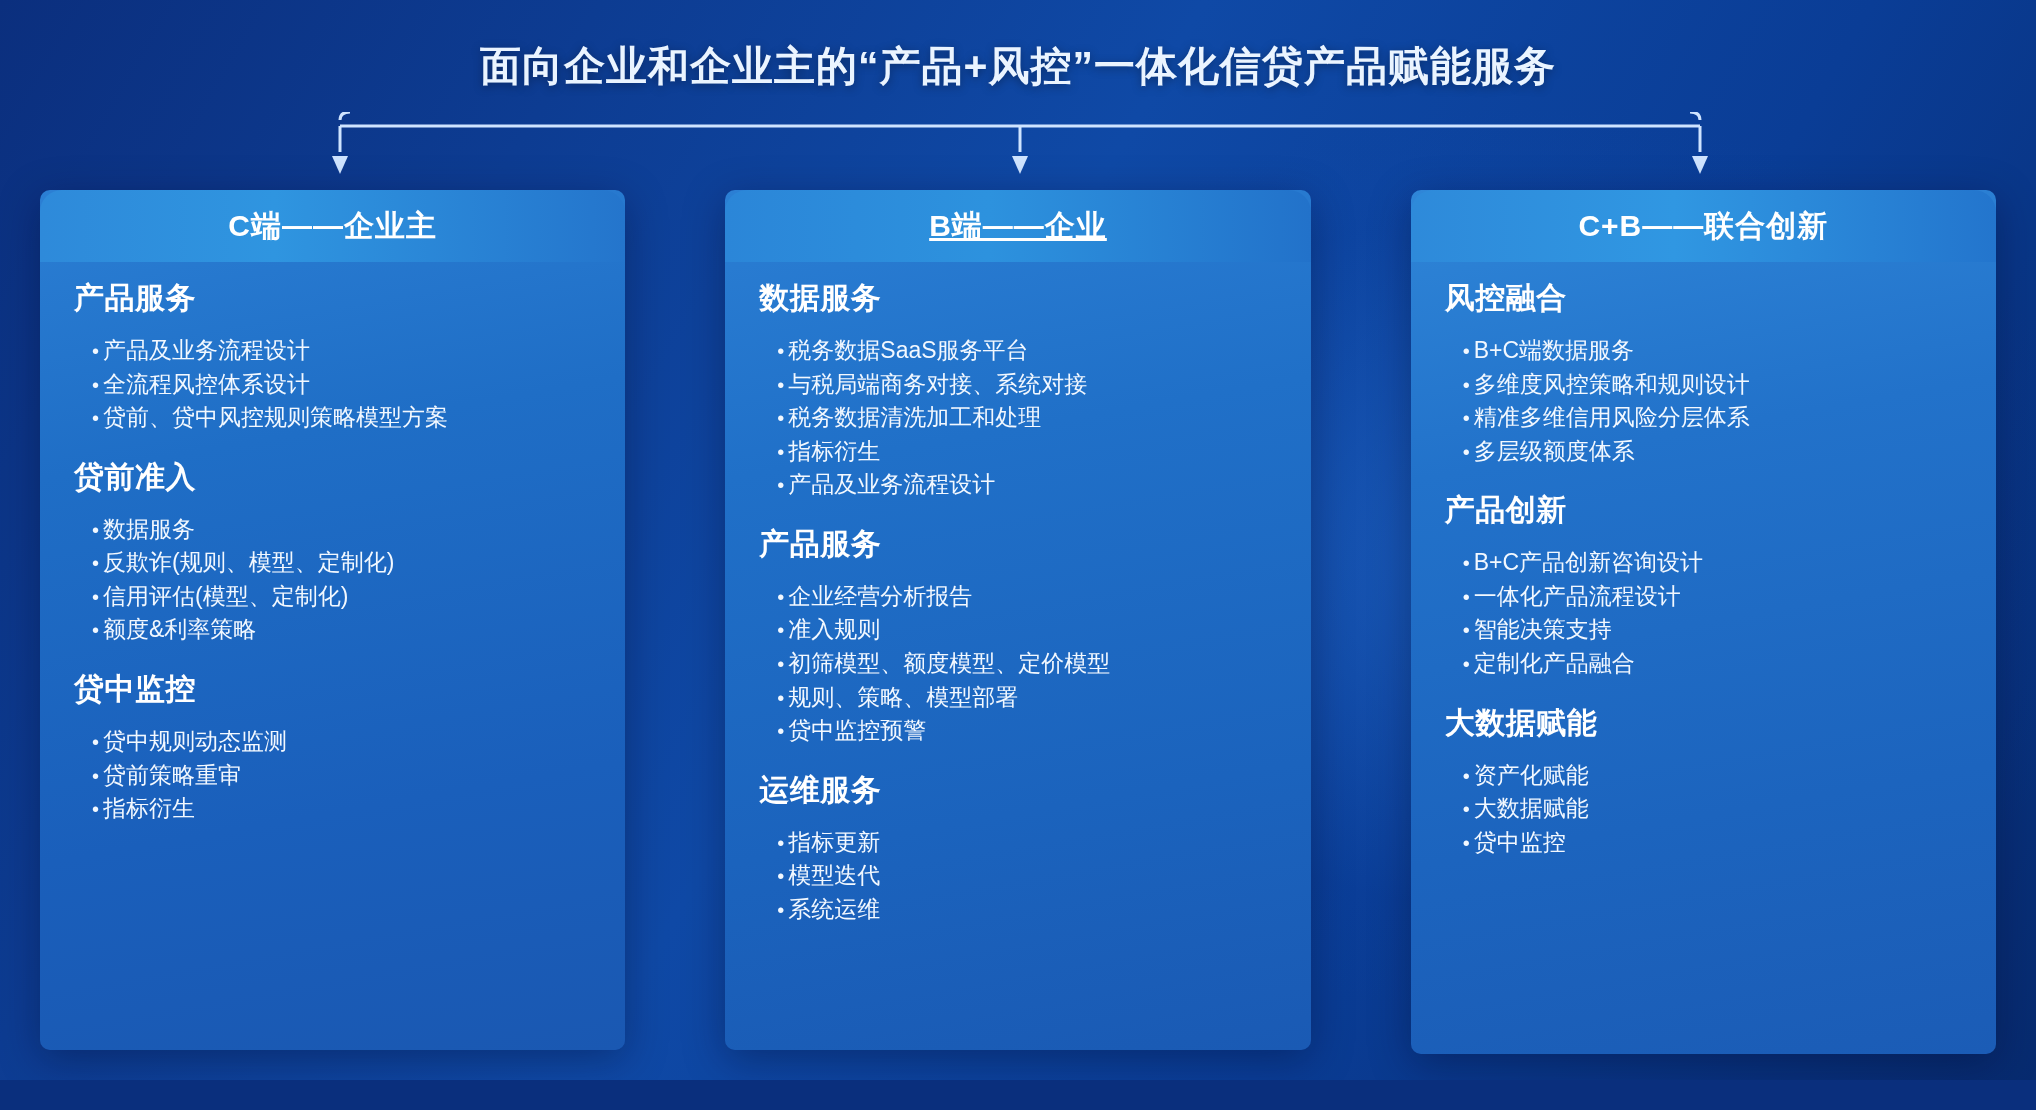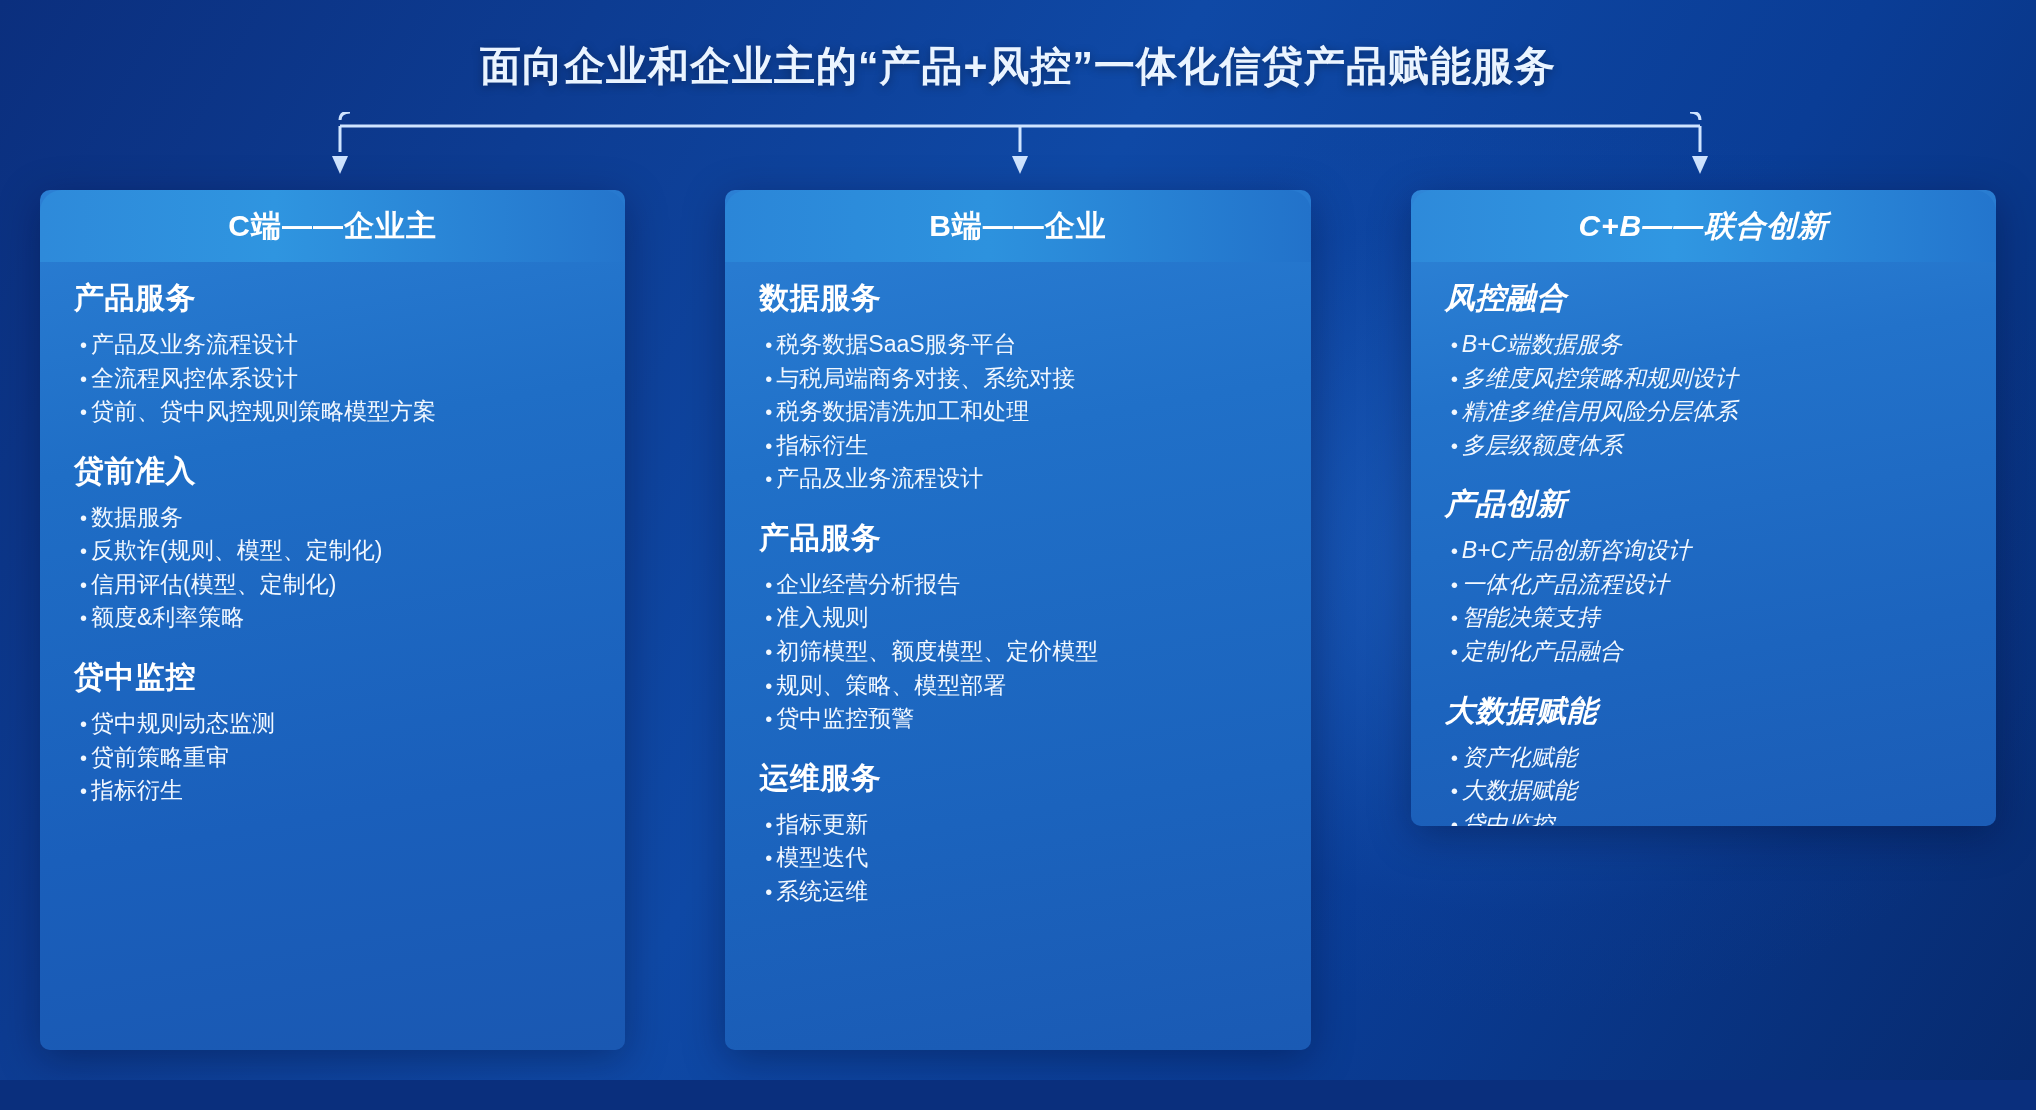--- a/index.html
+++ b/index.html
@@ -69,52 +69,52 @@
   }
   .card {
     position: relative;
     width: 592px;
     border-radius: 10px;
     overflow: hidden;
     box-shadow: 0 10px 40px rgba(0,10,40,0.35);
   }
   .card-1 { background: linear-gradient(170deg, #2b7fd4 0%, #1f6ec6 30%, #1a5fbb 70%, #1a58b2 100%); height: 860px; }
   .card-2 { background: linear-gradient(170deg, #2b7fd4 0%, #2070c8 30%, #1b63bd 70%, #1a5ab4 100%); height: 860px; }
-  .card-3 { background: linear-gradient(170deg, #2f86d8 0%, #2272ca 30%, #1c64be 70%, #1b5cb6 100%); height: 636px; font-style: italic; }
+  .card-3 { background: linear-gradient(170deg, #2f86d8 0%, #2272ca 30%, #1c64be 70%, #1b5cb6 100%); height: 864px; }
 
   .card-head {
     height: 72px;
     display: flex;
     align-items: center;
     justify-content: center;
     color: #ffffff;
     font-size: 30px;
     font-weight: bold;
     letter-spacing: 1px;
     background: linear-gradient(90deg, #2e8ada 0%, #2f95e0 40%, #2475cc 100%);
     border-top-left-radius: 22px;
     border-top-right-radius: 22px;
   }
-  .card-2 .card-head { background: linear-gradient(90deg, #2b86d8 0%, #2d92de 45%, #2272ca 100%); }
+  .card-2 .card-head { background: linear-gradient(90deg, #2b86d8 0%, #2d92de 45%, #2272ca 100%); text-decoration: underline; }
   .card-3 .card-head { background: linear-gradient(90deg, #2e8ada 0%, #3097e2 45%, #2375cd 100%); }
 
   .card-body {
     padding: 16px 30px 20px 34px;
     color: #ffffff;
   }
   .section { margin-bottom: 24px; }
   .section:last-child { margin-bottom: 0; }
   .section-title {
     font-size: 30px;
     font-weight: bold;
     color: #ffffff;
     margin-bottom: 10px;
     letter-spacing: 0.5px;
   }
-  .bullets { list-style: none; margin: 4px; padding: 0; }
+  .bullets { list-style: none; margin: 16px; padding: 0; }
   .bullets li {
     font-size: 23px;
     line-height: 1.33;
     color: #f2f8ff;
     padding-left: 2px;
     margin-bottom: 3px;
     white-space: nowrap;
   }
   .bullets li::before {
     content: "\2022";

